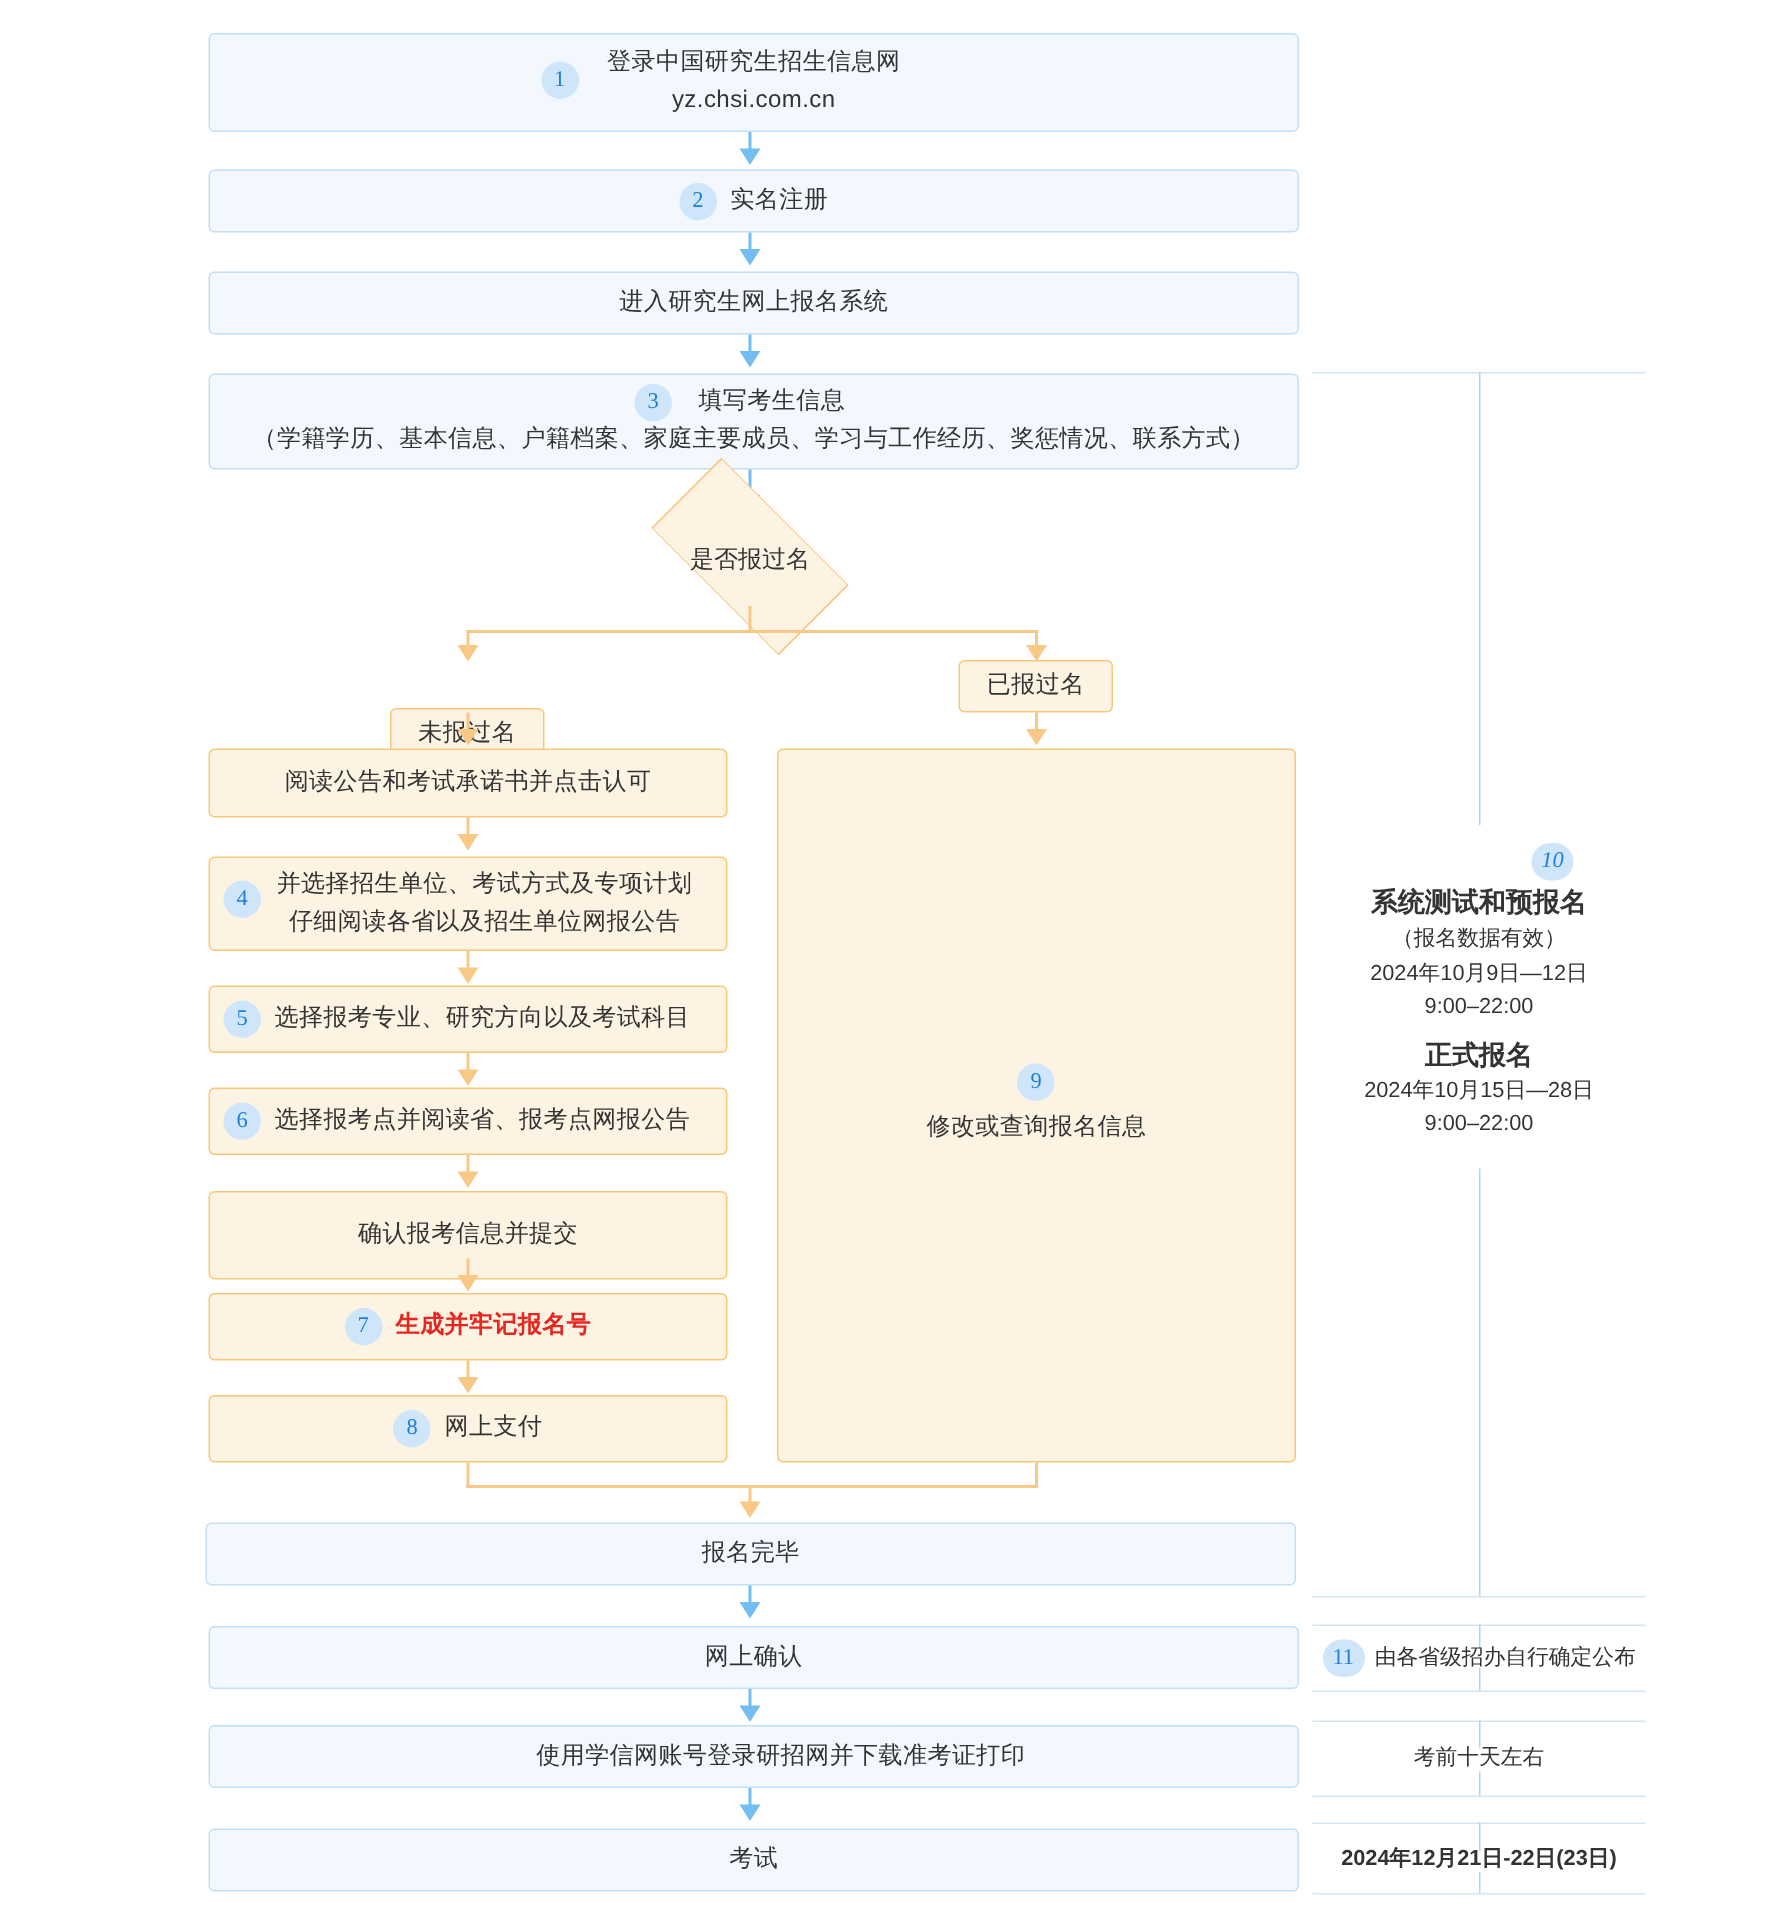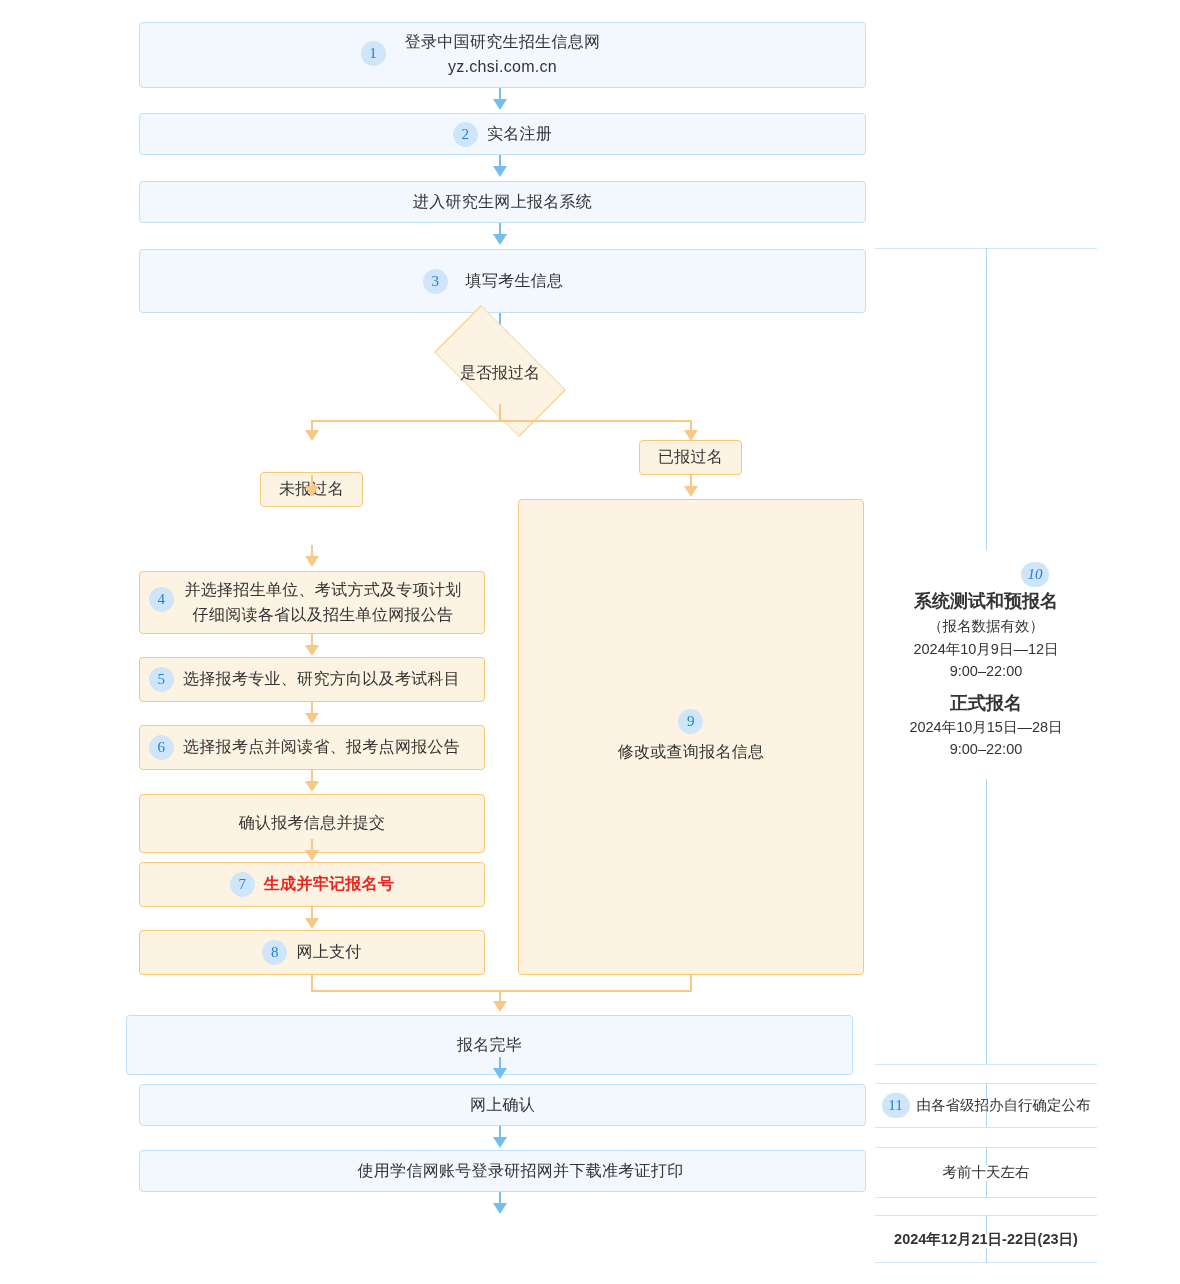--- a/index.html
+++ b/index.html
@@ -123,20 +123,21 @@
   <div class="node blue" style="left:139px; top:181px; width:727px; height:42px;">
     <span>进入研究生网上报名系统</span>
   </div>
   <div class="line" style="left:499px; top:223px; width:2px; height:14px;"></div>
   <div class="tri" style="left:493px; top:234px;"></div>
 
   <div class="node blue" style="left:139px; top:249px; width:727px; height:64px;">
     <div class="stack" style="position:relative; width:100%;">
       <span class="badge abs" style="left:283px; top:0px;">3</span>
       <span style="padding-left:24px;">填写考生信息</span>
+      <span>（学籍学历、基本信息、户籍档案、家庭主要成员、学习与工作经历、奖惩情况、联系方式）</span>
     </div>
   </div>
   <div class="line" style="left:499px; top:313px; width:2px; height:20px;"></div>
   <div class="tri" style="left:493px; top:330px;"></div>
 
   <div class="diamond" style="left:440px; top:311px;"></div>
   <div class="diamond-label" style="left:420px; top:340px; width:160px; height:66px;">
     <span>是否报过名</span>
   </div>
 
@@ -152,20 +153,23 @@
   </div>
   <div class="line o" style="left:311px; top:475px; width:2px; height:14px;"></div>
   <div class="tri o" style="left:305px; top:486px;"></div>
 
   <div class="node orange" style="left:639px; top:440px; width:103px; height:35px;">
     <span>已报过名</span>
   </div>
   <div class="line o" style="left:690px; top:475px; width:2px; height:14px;"></div>
   <div class="tri o" style="left:684px; top:486px;"></div>
 
+  <div class="node orange" style="left:139px; top:499px; width:346px; height:46px;">
+    <span>阅读公告和考试承诺书并点击认可</span>
+  </div>
   <div class="line o" style="left:311px; top:545px; width:2px; height:14px;"></div>
   <div class="tri o" style="left:305px; top:556px;"></div>
 
   <div class="node orange" style="left:139px; top:571px; width:346px; height:63px;">
     <div class="stack" style="position:relative; width:100%;">
       <span class="badge abs" style="left:9px; top:9px;">4</span>
       <span style="padding-left:22px;">并选择招生单位、考试方式及专项计划</span>
       <span style="padding-left:22px;">仔细阅读各省以及招生单位网报公告</span>
     </div>
   </div>
@@ -218,38 +222,41 @@
       <span>修改或查询报名信息</span>
     </div>
   </div>
 
   <div class="line o" style="left:311px; top:975px; width:2px; height:17px;"></div>
   <div class="line o" style="left:690px; top:975px; width:2px; height:17px;"></div>
   <div class="line o" style="left:311px; top:990px; width:381px; height:2px;"></div>
   <div class="line o" style="left:499px; top:990px; width:2px; height:14px;"></div>
   <div class="tri o" style="left:493px; top:1001px;"></div>
 
-  <div class="node blue" style="left:126px; top:1015px; width:727px; height:60px;justify-content:center;">
+  <div class="node blue" style="left:137px; top:1015px; width:727px; height:42px;justify-content:center;">
     <span>报名完毕</span>
   </div>
   <div class="line" style="left:499px; top:1057px; width:2px; height:14px;"></div>
   <div class="tri" style="left:493px; top:1068px;"></div>
 
   <div class="node blue" style="left:139px; top:1084px; width:727px; height:42px;">
     <span>网上确认</span>
   </div>
   <div class="line" style="left:499px; top:1126px; width:2px; height:14px;"></div>
   <div class="tri" style="left:493px; top:1137px;"></div>
 
   <div class="node blue" style="left:139px; top:1150px; width:727px; height:42px;padding-left:36px;">
     <span>使用学信网账号登录研招网并下载准考证打印</span>
   </div>
   <div class="line" style="left:499px; top:1192px; width:2px; height:14px;"></div>
   <div class="tri" style="left:493px; top:1203px;"></div>
 
+  <div class="node blue" style="left:139px; top:1219px; width:727px; height:42px;">
+    <span>考试</span>
+  </div>
 
   <div class="hrule" style="left:875px; top:248px; width:222px;"></div>
   <div class="hrule" style="left:875px; top:1064px; width:222px;"></div>
   <div class="hrule" style="left:875px; top:1083px; width:222px;"></div>
   <div class="hrule" style="left:875px; top:1127px; width:222px;"></div>
   <div class="hrule" style="left:875px; top:1147px; width:222px;"></div>
   <div class="hrule" style="left:875px; top:1197px; width:222px;"></div>
   <div class="hrule" style="left:875px; top:1215px; width:222px;"></div>
   <div class="hrule" style="left:875px; top:1262px; width:222px;"></div>
 

